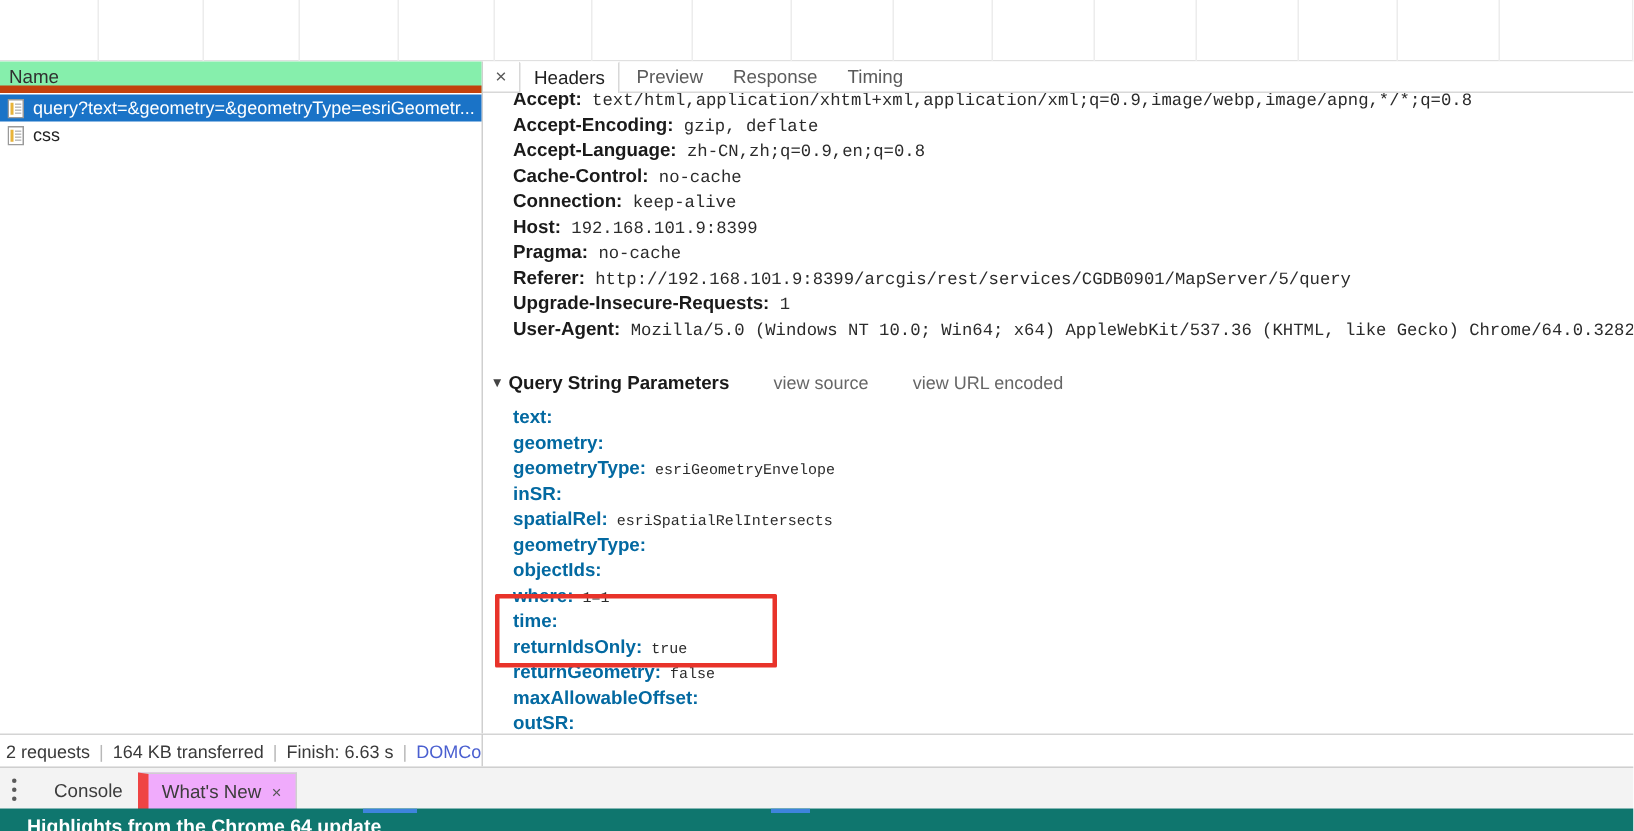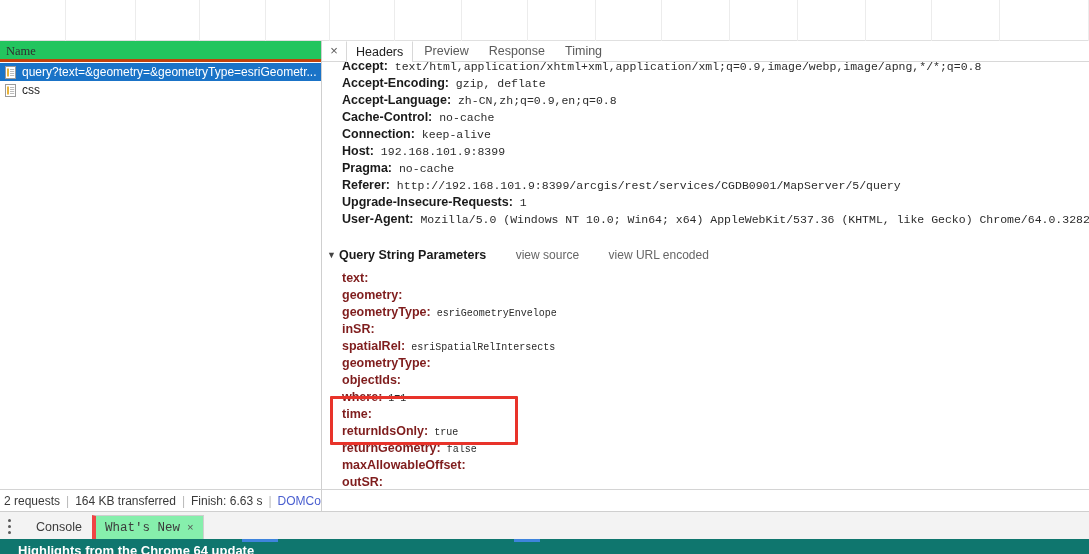--- a/index.html
+++ b/index.html
@@ -49,24 +49,23 @@
     height: 448px;
     background: #ffffff;
     border-right: 1px solid #cfcfcf;
     box-sizing: border-box;
   }
   .name-header {
     position: absolute;
     left: 0; top: 0;
     width: 321px;
     height: 21px;
-    border-bottom: 3px solid #c2410c;
-    box-sizing: border-box;
-    background: #22c55e;
-    font-family: Liberation Serif, serif;
+    border-bottom: 5px solid #c2410c;
+    box-sizing: border-box;
+    background: #86efac;
   }
   .name-header-label {
     position: absolute;
     left: 6px; top: 3px;
     font-size: 12.5px;
     color: #303030;
   }
   .req-row {
     position: absolute;
     left: 0;
@@ -194,21 +193,21 @@
   }
   .pline {
     position: absolute;
     left: 20px;
     white-space: nowrap;
     font-size: 12.5px;
     line-height: 17px;
   }
   .pkey {
     font-weight: bold;
-    color: #7f1d1d;
+    color: #0369a1;
   }
   .pval {
     color: #2b2b2b;
     font-family: "Liberation Mono", monospace;
     font-size: 10px;
   }
 
   
   .redbox {
     position: absolute;
@@ -281,25 +280,24 @@
     top: 3px;
     height: 25px;
     line-height: 24px;
     font-size: 12.5px;
     color: #3c3c3c;
     padding: 0 9px;
     box-sizing: border-box;
     white-space: nowrap;
   }
   .dtab.active {
-    background: #86efac;
-    border-left: 4px solid #ef4444;
+    background: #f0abfc;
+    border-left: 7px solid #ef4444;
     border-right: 1px solid #cfcfcf;
     border-top: 1px solid #cfcfcf;
-    font-family: Liberation Mono, monospace;
   }
   .dtab .tclose {
     margin-left: 7px;
     font-size: 11px;
     color: #555;
   }
 
   
   .banner {
     position: absolute;

